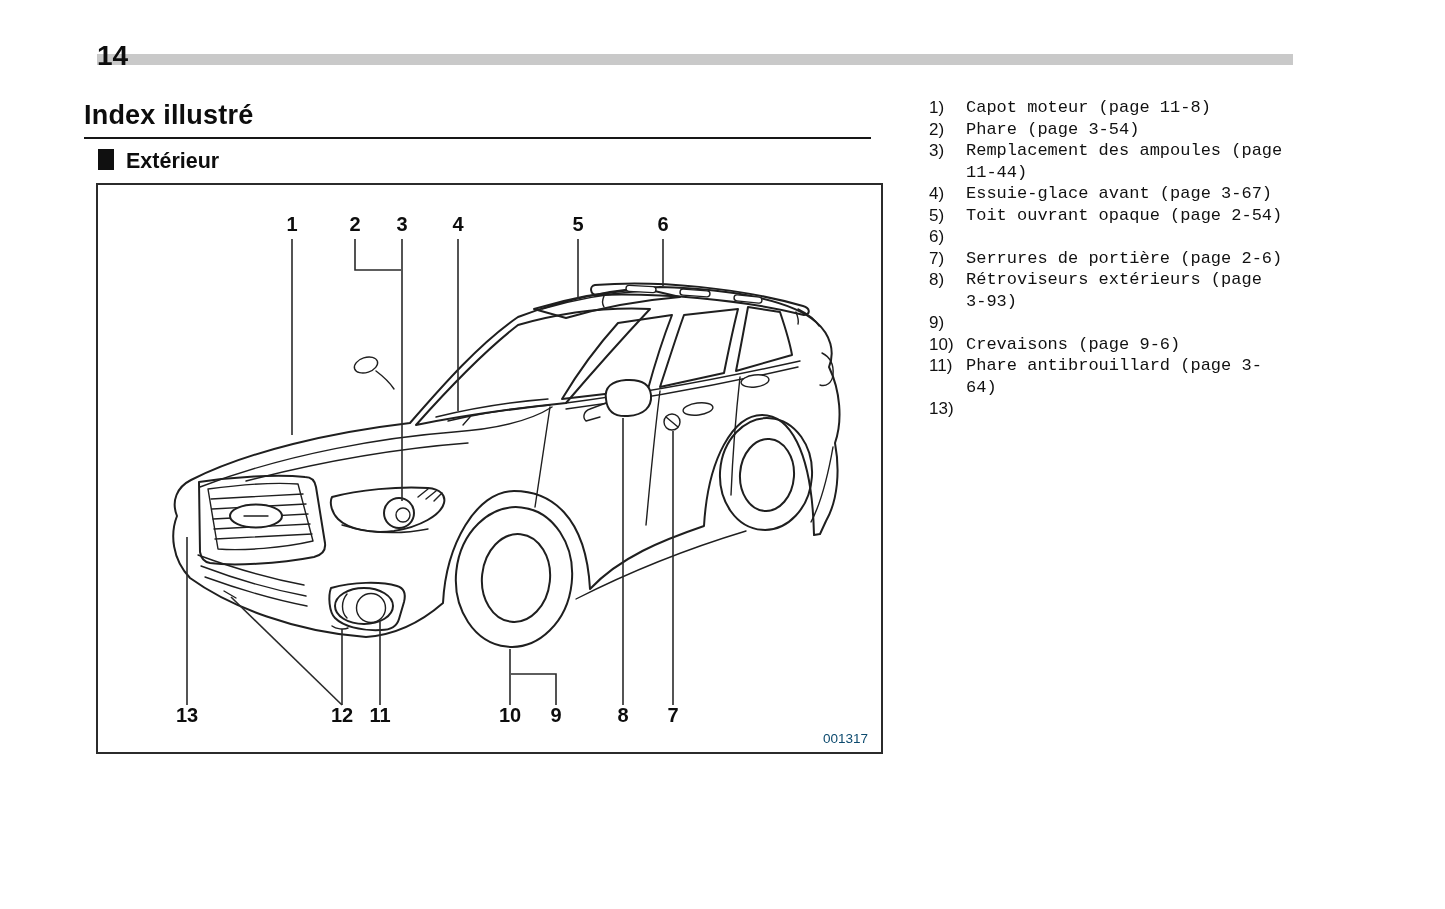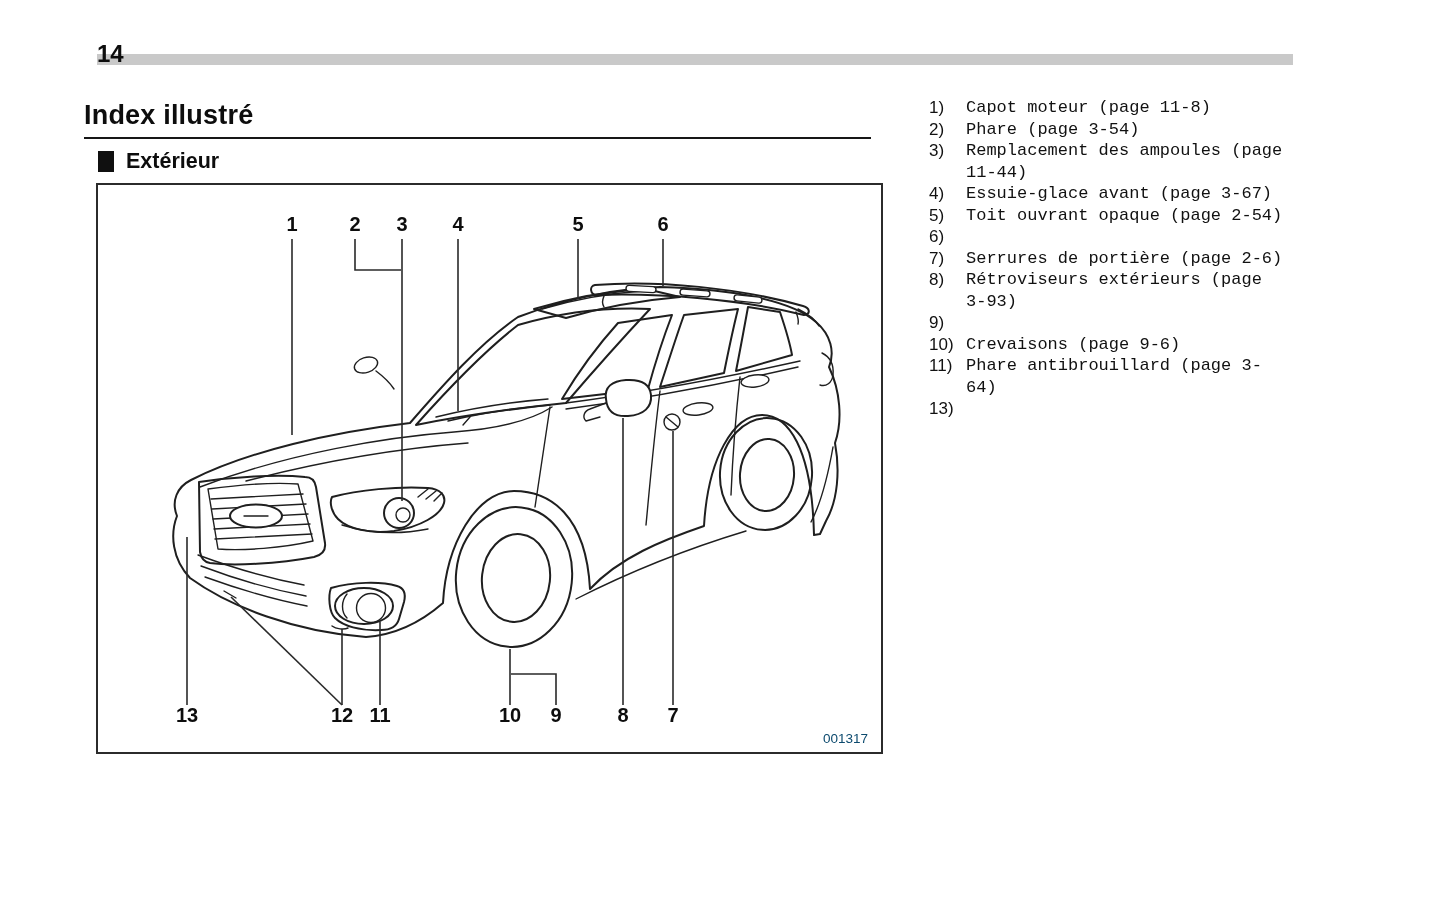--- a/index.html
+++ b/index.html
@@ -1,24 +1,24 @@
 <!DOCTYPE html>
 <html><head>
 <meta charset="utf-8">
 <style>
   html,body{margin:0;padding:0;background:#fff;}
   .page{position:relative;width:1445px;height:909px;background:#ffffff;overflow:hidden;
         font-family:"Liberation Sans","DejaVu Sans",sans-serif;color:#111;}
   .gray-bar{position:absolute;left:97px;top:54px;width:1196px;height:11px;background:#c9c9c9;}
-  .page-number{position:absolute;left:97px;top:40px;font-size:24px;font-weight:bold;color:#0d0d0d;}
+  .page-number{position:absolute;left:97px;top:40px;font-size:28px;font-weight:bold;color:#0d0d0d;}
   .main-title{position:absolute;left:84px;top:100px;width:787px;margin:0;
               font-size:27px;font-weight:bold;color:#0d0d0d;
               border-bottom:2px solid #161616;padding-bottom:6px;letter-spacing:.2px;}
   .section-title{position:absolute;left:98px;top:149px;margin:0;font-size:21.5px;font-weight:bold;color:#0d0d0d;
-                 display:flex;align-items:center;}
+                 display:flex;}
   .section-square{display:inline-block;width:16px;height:21px;background:#101010;margin-right:12px;}
   .diagram-box{position:absolute;left:96px;top:183px;width:787px;height:571px;
                border:2px solid #2b2b2b;box-sizing:border-box;background:#fff;}
   .fig-code{position:absolute;right:13px;bottom:6px;font-size:13.5px;color:#0c4a6e;}
   svg.car-svg{display:block;}
   .car path,.car line,.car ellipse,.car circle,.car rect{
     stroke:#1f1f1f;fill:none;stroke-width:2;stroke-linecap:round;stroke-linejoin:round;}
   .car .thin{stroke-width:1.4;}
   .car .wf{fill:#ffffff;}
   .leader{stroke:#2a2a2a;stroke-width:1.6;fill:none;}

